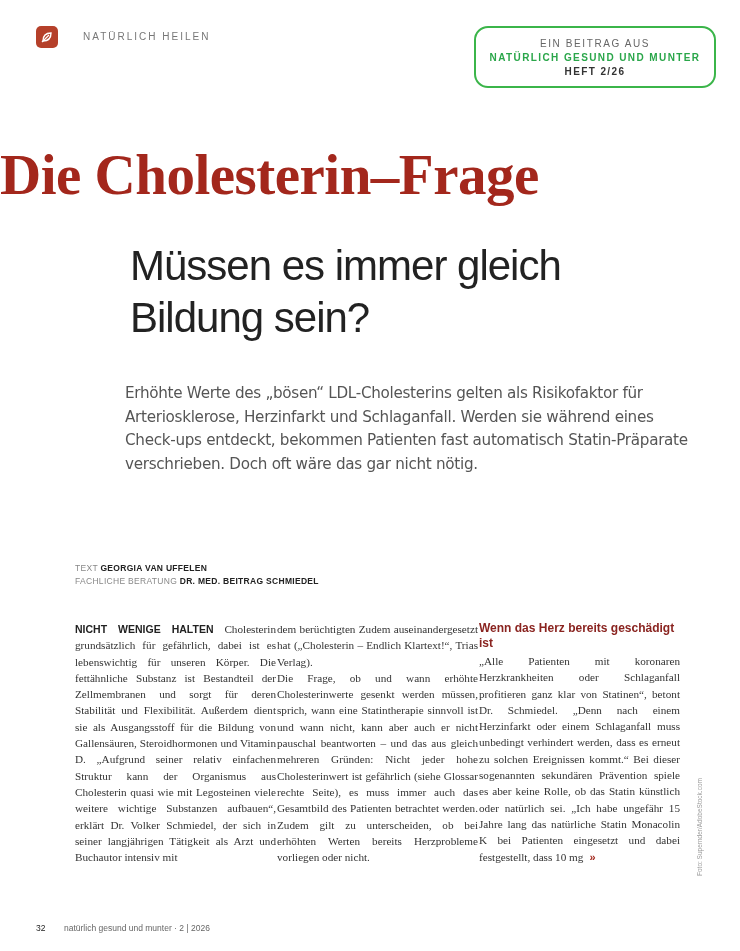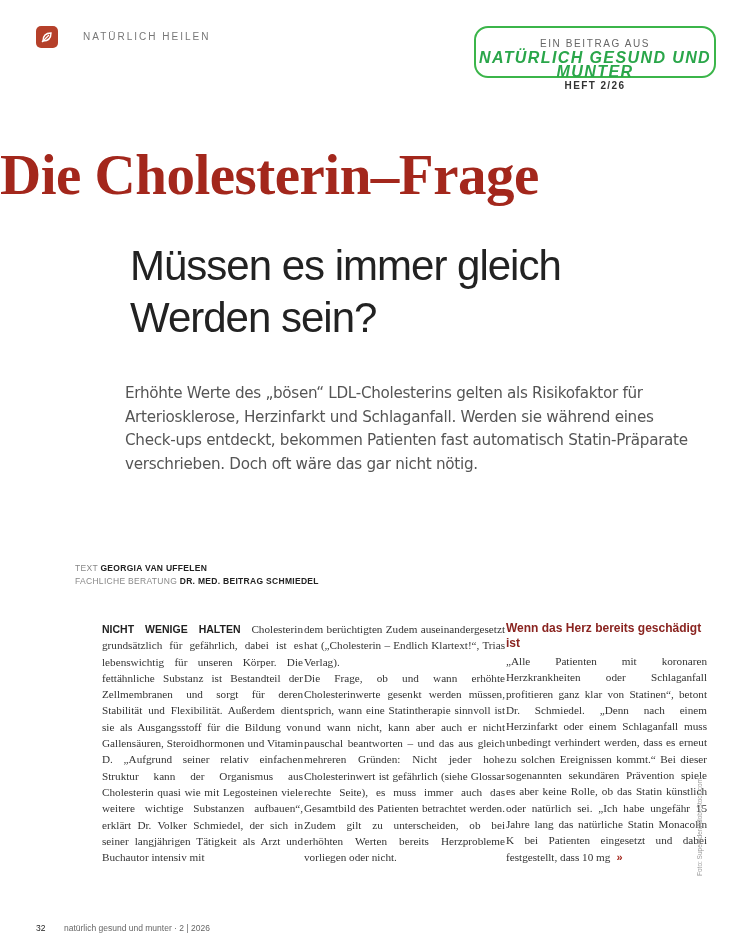--- a/index.html
+++ b/index.html
@@ -10,27 +10,27 @@
       background: #b5402a; border-radius: 5px;
       display: flex; align-items: center; justify-content: center;
     }
     .section-label {
       position: absolute; left: 75px; top: 31px;
       font-family: "Liberation Sans", sans-serif; font-size: 10px;
       letter-spacing: 2px; color: #777; margin-left: 8px;
     }
 
     .source-box {
-      position: absolute; left: 474px; top: 26px; width: 242px; height: 52px;
+      position: absolute; left: 474px; top: 26px; width: 242px; height: 62px;
       border: 2px solid #3bb54a; border-radius: 14px; box-sizing: border-box;
       text-align: center; font-family: "Liberation Sans", sans-serif;
       padding-top: 9px;
     }
     .source-box .l1 { font-size: 10px; letter-spacing: 1.6px; color: #666; line-height: 14px; }
-    .source-box .l2 { font-size: 16px; letter-spacing: 1.4px; color: #2aa64a; font-weight: bold; line-height: 14px; font-style: italic; }
+    .source-box .l2 { font-size: 10px; letter-spacing: 1.4px; color: #2aa64a; font-weight: bold; line-height: 14px; }
     .source-box .l3 { font-size: 10px; letter-spacing: 1.4px; color: #333; font-weight: bold; line-height: 14px; }
 
     .headline {
       position: absolute; left: 0; top: 140px; width: 740px; text-align: left;
       font-family: "Liberation Serif", serif; font-weight: bold;
       font-size: 57px; color: #a3271c; letter-spacing: -0.5px; line-height: 70px;
     }
     .subhead {
       position: absolute; left: 122px; top: 232px; width: 560px;
       font-family: "Liberation Sans", sans-serif; font-weight: normal;
@@ -47,21 +47,21 @@
       position: absolute; left: 75px; top: 562px;
       font-family: "Liberation Sans", sans-serif; font-size: 8.5px; line-height: 13px;
       letter-spacing: 0.3px;
     }
     .credits .k { color: #888; }
     .credits .v { color: #222; font-weight: bold; }
 
     .col {
       position: absolute; top: 621px; width: 201px;
       font-family: "Liberation Serif", serif; font-size: 11.2px;
-      line-height: 16.3px; color: #333; text-align: justify; hyphens: manual; margin-left: 27px;
+      line-height: 16.3px; color: #333; text-align: justify; hyphens: manual;
     }
     .col1 { left: 75px; }
     .col2 { left: 277px; }
     .col3 { left: 479px; }
     .lead-in { font-family: "Liberation Sans", sans-serif; font-weight: bold; font-size: 10.5px; color: #222; }
     .col-heading {
       font-family: "Liberation Sans", sans-serif; font-weight: bold; font-size: 12px;
       color: #8a2420; line-height: 15px; text-align: left; margin-bottom: 2px;
     }
     .cont-arrow { color: #a3271c; font-family: "Liberation Sans", sans-serif; font-weight: bold; font-size: 11px; margin-left: 6px; }
@@ -93,21 +93,21 @@
 
 <div class="source-box">
   <div class="l1">EIN BEITRAG AUS</div>
   <div class="l2">NATÜRLICH GESUND UND MUNTER</div>
   <div class="l3">HEFT 2/26</div>
 </div>
 
 <h1 class="headline" style="margin:0;">Die Cholesterin–Frage</h1>
 <h2 class="subhead" style="margin:8px;">
   <span>Müssen es immer gleich</span><br>
-  <span>Werden sein?</span>
+  <span>Bildung sein?</span>
 </h2>
 
 <p class="lead" style="margin:0;">Erhöhte Werte des „bösen“ LDL-Cholesterins gelten als Risikofaktor für Arteriosklerose, Herzinfarkt und Schlaganfall. Werden sie während eines Check-ups entdeckt, bekommen Patienten fast automatisch Statin-Präparate verschrieben. Doch oft wäre das gar nicht nötig.</p>
 
 <div class="credits">
   <div>
     <span class="k">TEXT</span>
     <span class="v">GEORGIA VAN UFFELEN</span>
   </div>
   <div>

